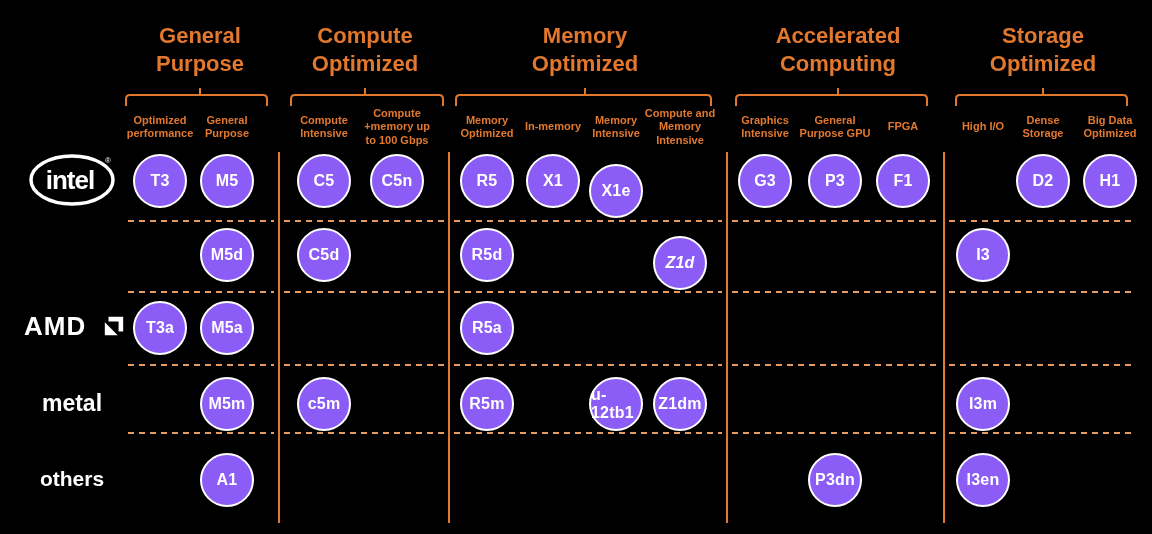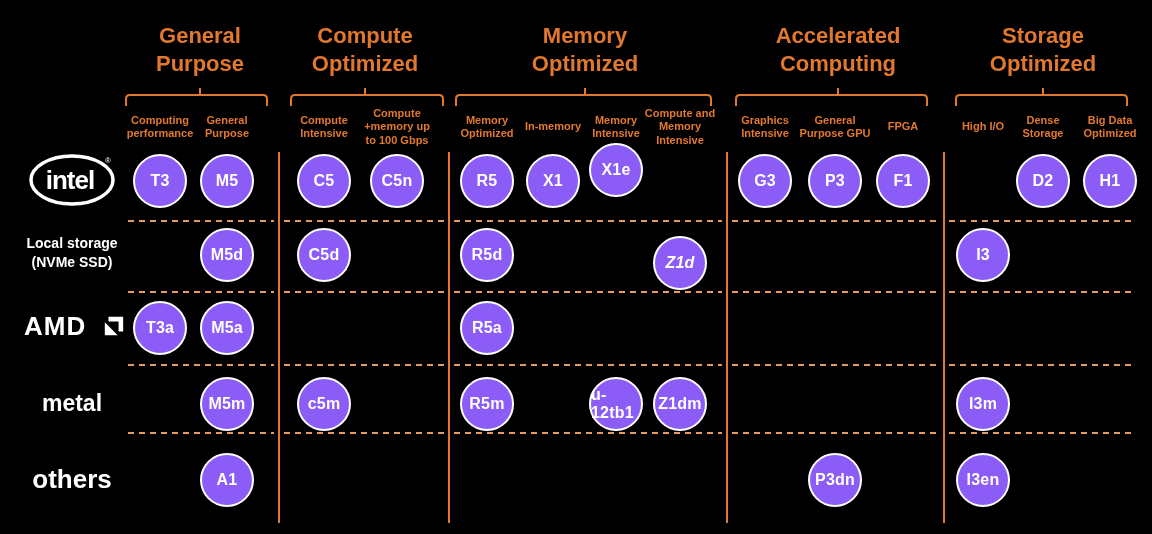--- a/index.html
+++ b/index.html
@@ -24,21 +24,21 @@
   }
   .circle{
     position:absolute;width:54px;height:54px;box-sizing:border-box;border:2.5px solid #fff;
     border-radius:50%;display:flex;align-items:center;justify-content:center;
     color:#fff;font-weight:bold;font-size:16px;letter-spacing:.2px;background:#8b5cf6;
   }
   .circle.small{font-size:16px;}
   .row-label{position:absolute;color:#fff;text-align:center;font-weight:bold;}
   .local-storage-label{left:17px;top:234px;width:110px;font-size:14px;font-weight:bold;line-height:19px;}
   .metal-label{left:0;top:390px;width:144px;font-size:23px;line-height:27px;}
-  .others-label{left:0;top:466px;width:144px;font-size:26px;line-height:26px;}
+  .others-label{left:0;top:466px;width:144px;font-size:21px;line-height:26px;}
   .amd-logo{position:absolute;left:24px;top:313px;display:flex;align-items:center;gap:17px;}
   .amd-logo .amd-text{color:#fff;font-weight:bold;font-size:26px;letter-spacing:1px;line-height:26px;}
   .intel-logo{position:absolute;left:28px;top:151px;}
 </style>
 </head>
 <body>
 
 <div class="canvas" style="--orange: #E2782E; --dash: #E89A63;">
 
   <div class="cat-header" style="left:145px;width:110px">General Purpose</div>
@@ -56,42 +56,41 @@
   <svg class="bracket" style="left:455px" width="257" height="22" viewBox="0 0 257 22">
     <path d="M1 20 V13 Q1 9 5 9 H252 Q256 9 256 13 V20 M130 9 V2" fill="none" stroke="#E2782E" stroke-width="2"></path>
   </svg>
   <svg class="bracket" style="left:735px" width="193" height="22" viewBox="0 0 193 22">
     <path d="M1 20 V13 Q1 9 5 9 H188 Q192 9 192 13 V20 M103 9 V2" fill="none" stroke="#E2782E" stroke-width="2"></path>
   </svg>
   <svg class="bracket" style="left:955px" width="173" height="22" viewBox="0 0 173 22">
     <path d="M1 20 V13 Q1 9 5 9 H168 Q172 9 172 13 V20 M88 9 V2" fill="none" stroke="#E2782E" stroke-width="2"></path>
   </svg>
 
-  <div class="subcol" style="left:123px;width:74px">Computing performance</div>
+  <div class="subcol" style="left:123px;width:74px">Optimized performance</div>
   <div class="subcol" style="left:192px;width:70px">General Purpose</div>
   <div class="subcol" style="left:286px;width:76px">Compute Intensive</div>
   <div class="subcol" style="left:361px;width:72px">Compute +memory up to 100 Gbps</div>
   <div class="subcol" style="left:452px;width:70px">Memory Optimized</div>
   <div class="subcol" style="left:515px;width:76px">In-memory</div>
   <div class="subcol" style="left:583px;width:66px">Memory Intensive</div>
   <div class="subcol" style="left:644px;width:72px">Compute and Memory Intensive</div>
   <div class="subcol" style="left:730px;width:70px">Graphics Intensive</div>
   <div class="subcol" style="left:795px;width:80px">General Purpose GPU</div>
   <div class="subcol" style="left:873px;width:60px">FPGA</div>
   <div class="subcol" style="left:948px;width:70px">High I/O</div>
   <div class="subcol" style="left:1011px;width:64px">Dense Storage</div>
   <div class="subcol" style="left:1074px;width:72px">Big Data Optimized</div>
 
   <svg class="intel-logo" width="88" height="58" viewBox="0 0 88 58">
     <ellipse cx="44" cy="29" rx="41" ry="24" fill="none" stroke="#fff" stroke-width="3.5"></ellipse>
     <text x="42" y="38" text-anchor="middle" fill="#fff" font-size="26" font-weight="bold" letter-spacing="-1">intel</text>
     <text x="80" y="12" text-anchor="middle" fill="#fff" font-size="8">®</text>
   </svg>
 
-  <div class="row-label local-storage-label">Local storage (NVMe SSD)</div>
 
   <div class="amd-logo">
     <span class="amd-text">AMD</span>
     <svg width="22" height="22" viewBox="0 0 24 24">
       <path d="M6 2 H22 V18 H17 V7 H6 Z" fill="#fff"></path>
       <path d="M2 8 L16 22 H2 Z" fill="#fff"></path>
     </svg>
   </div>
 
   <div class="row-label metal-label">metal</div>
@@ -121,21 +120,21 @@
       <div class="dash" style="left: 284px; top: 432px; width: 160px;"></div>
       <div class="dash" style="left: 454px; top: 432px; width: 268px;"></div>
       <div class="dash" style="left: 732px; top: 432px; width: 207px;"></div>
       <div class="dash" style="left: 949px; top: 432px; width: 184px;"></div>
       <div class="circle" style="left: 133px; top: 154px;">T3</div>
       <div class="circle" style="left: 200px; top: 154px;">M5</div>
       <div class="circle" style="left: 297px; top: 154px;">C5</div>
       <div class="circle" style="left: 370px; top: 154px;">C5n</div>
       <div class="circle" style="left: 460px; top: 154px;">R5</div>
       <div class="circle" style="left: 526px; top: 154px;">X1</div>
-      <div class="circle" style="left: 589px; top: 143px; text-align: center;">X1e</div>
+      <div class="circle" style="left: 589px; top: 164px; text-align: center;">X1e</div>
       <div class="circle" style="left: 738px; top: 154px;">G3</div>
       <div class="circle" style="left: 808px; top: 154px;">P3</div>
       <div class="circle" style="left: 876px; top: 154px;">F1</div>
       <div class="circle" style="left: 1016px; top: 154px;">D2</div>
       <div class="circle" style="left: 1083px; top: 154px;">H1</div>
       <div class="circle" style="left: 200px; top: 228px;">M5d</div>
       <div class="circle" style="left: 297px; top: 228px;">C5d</div>
       <div class="circle" style="left: 460px; top: 228px;">R5d</div>
       <div class="circle" style="left: 653px; top: 236px; font-style: italic;">Z1d</div>
       <div class="circle" style="left: 956px; top: 228px;">I3</div>

